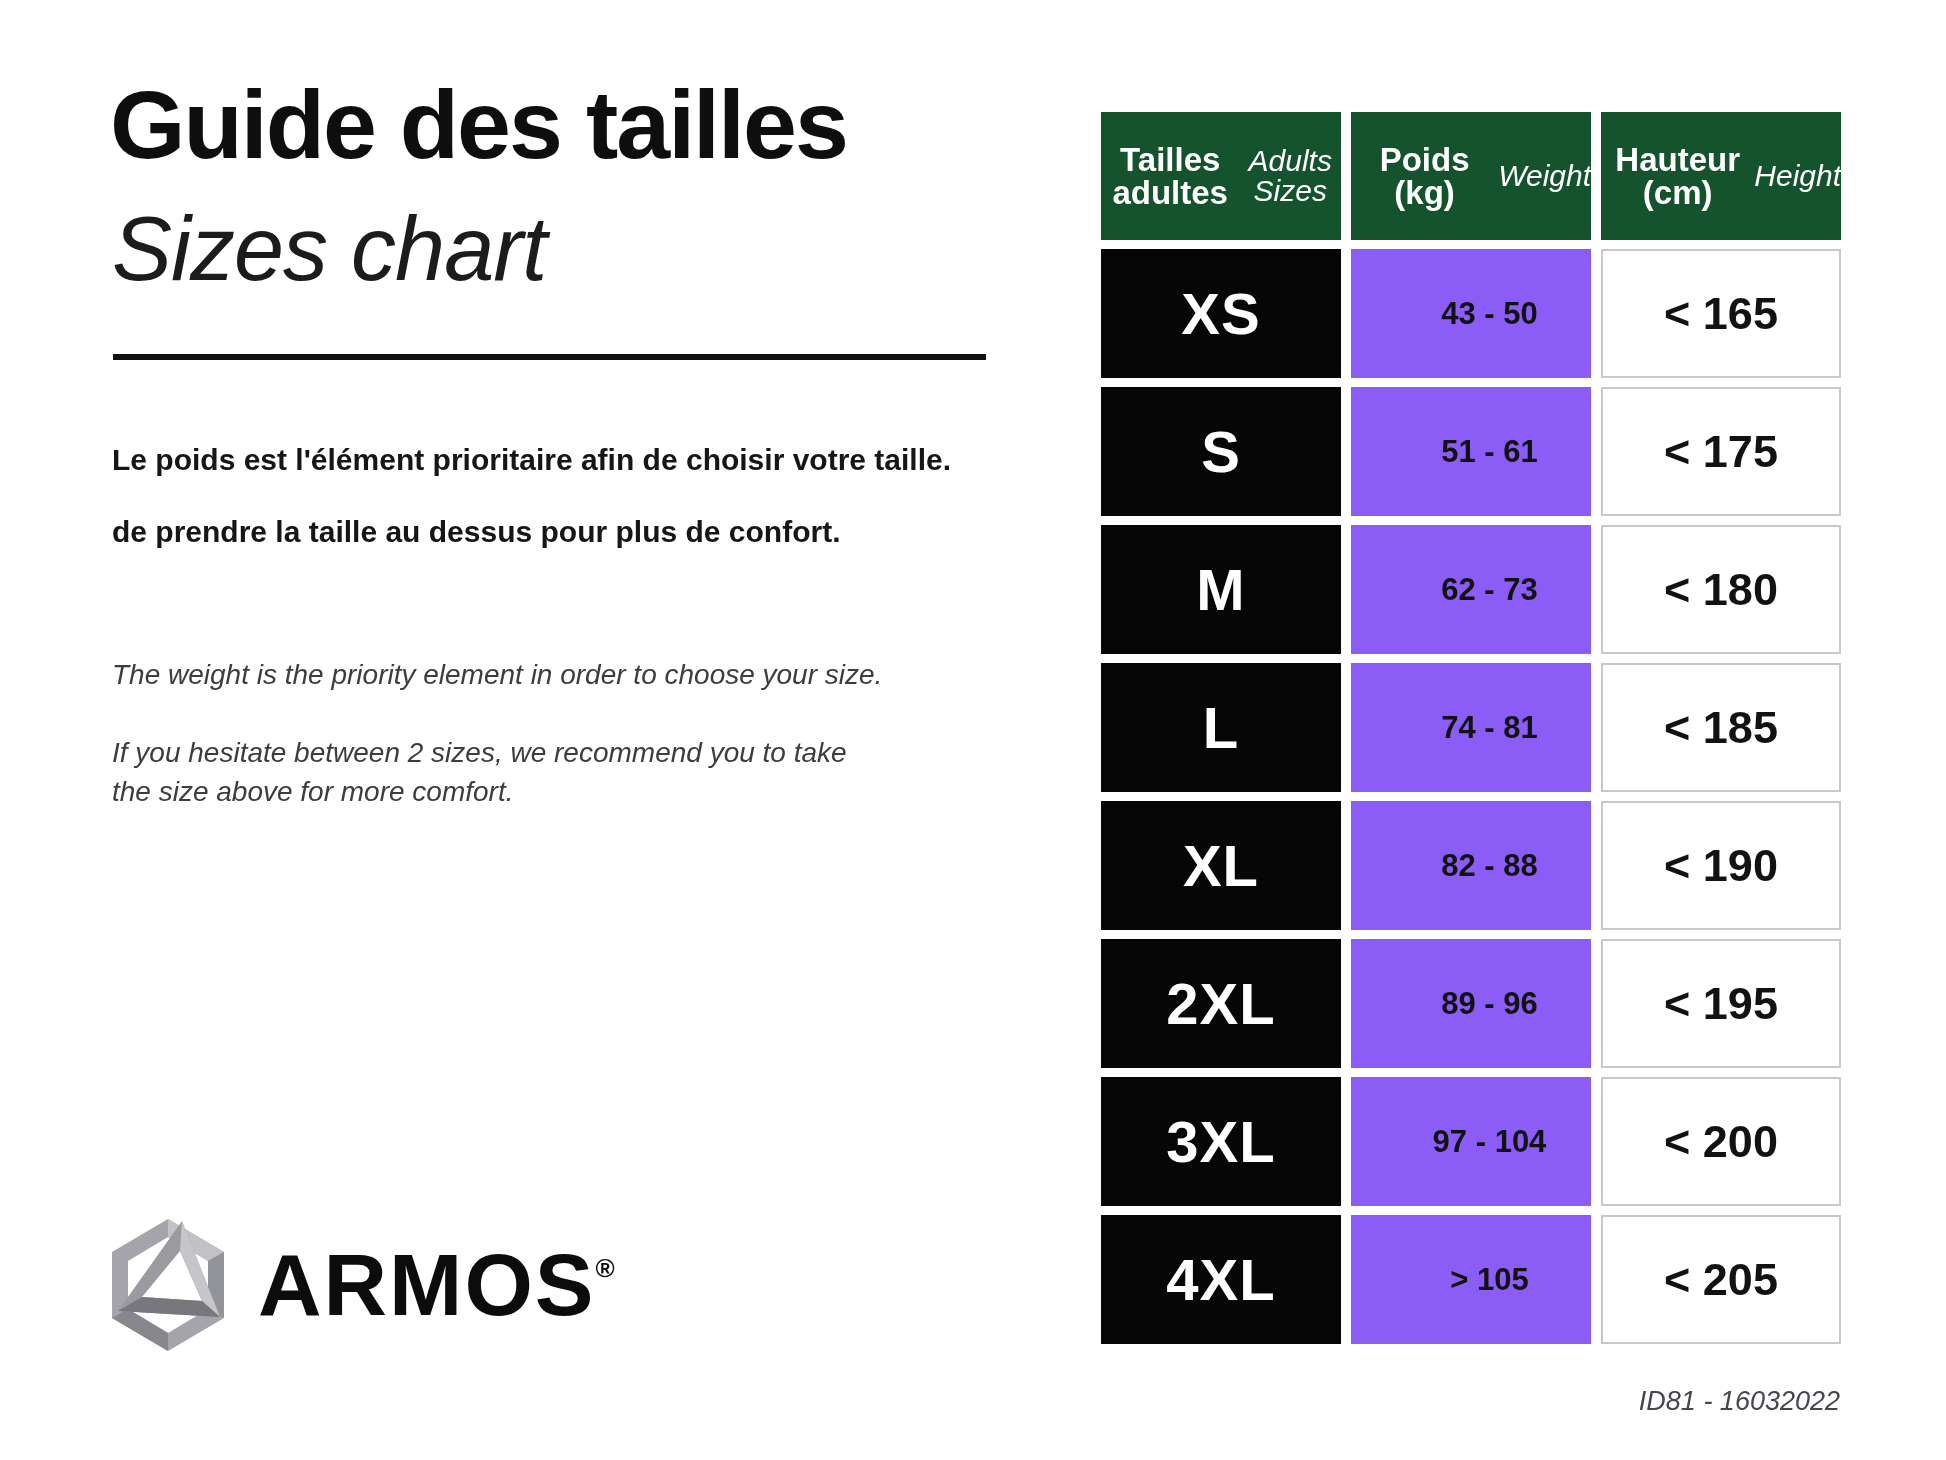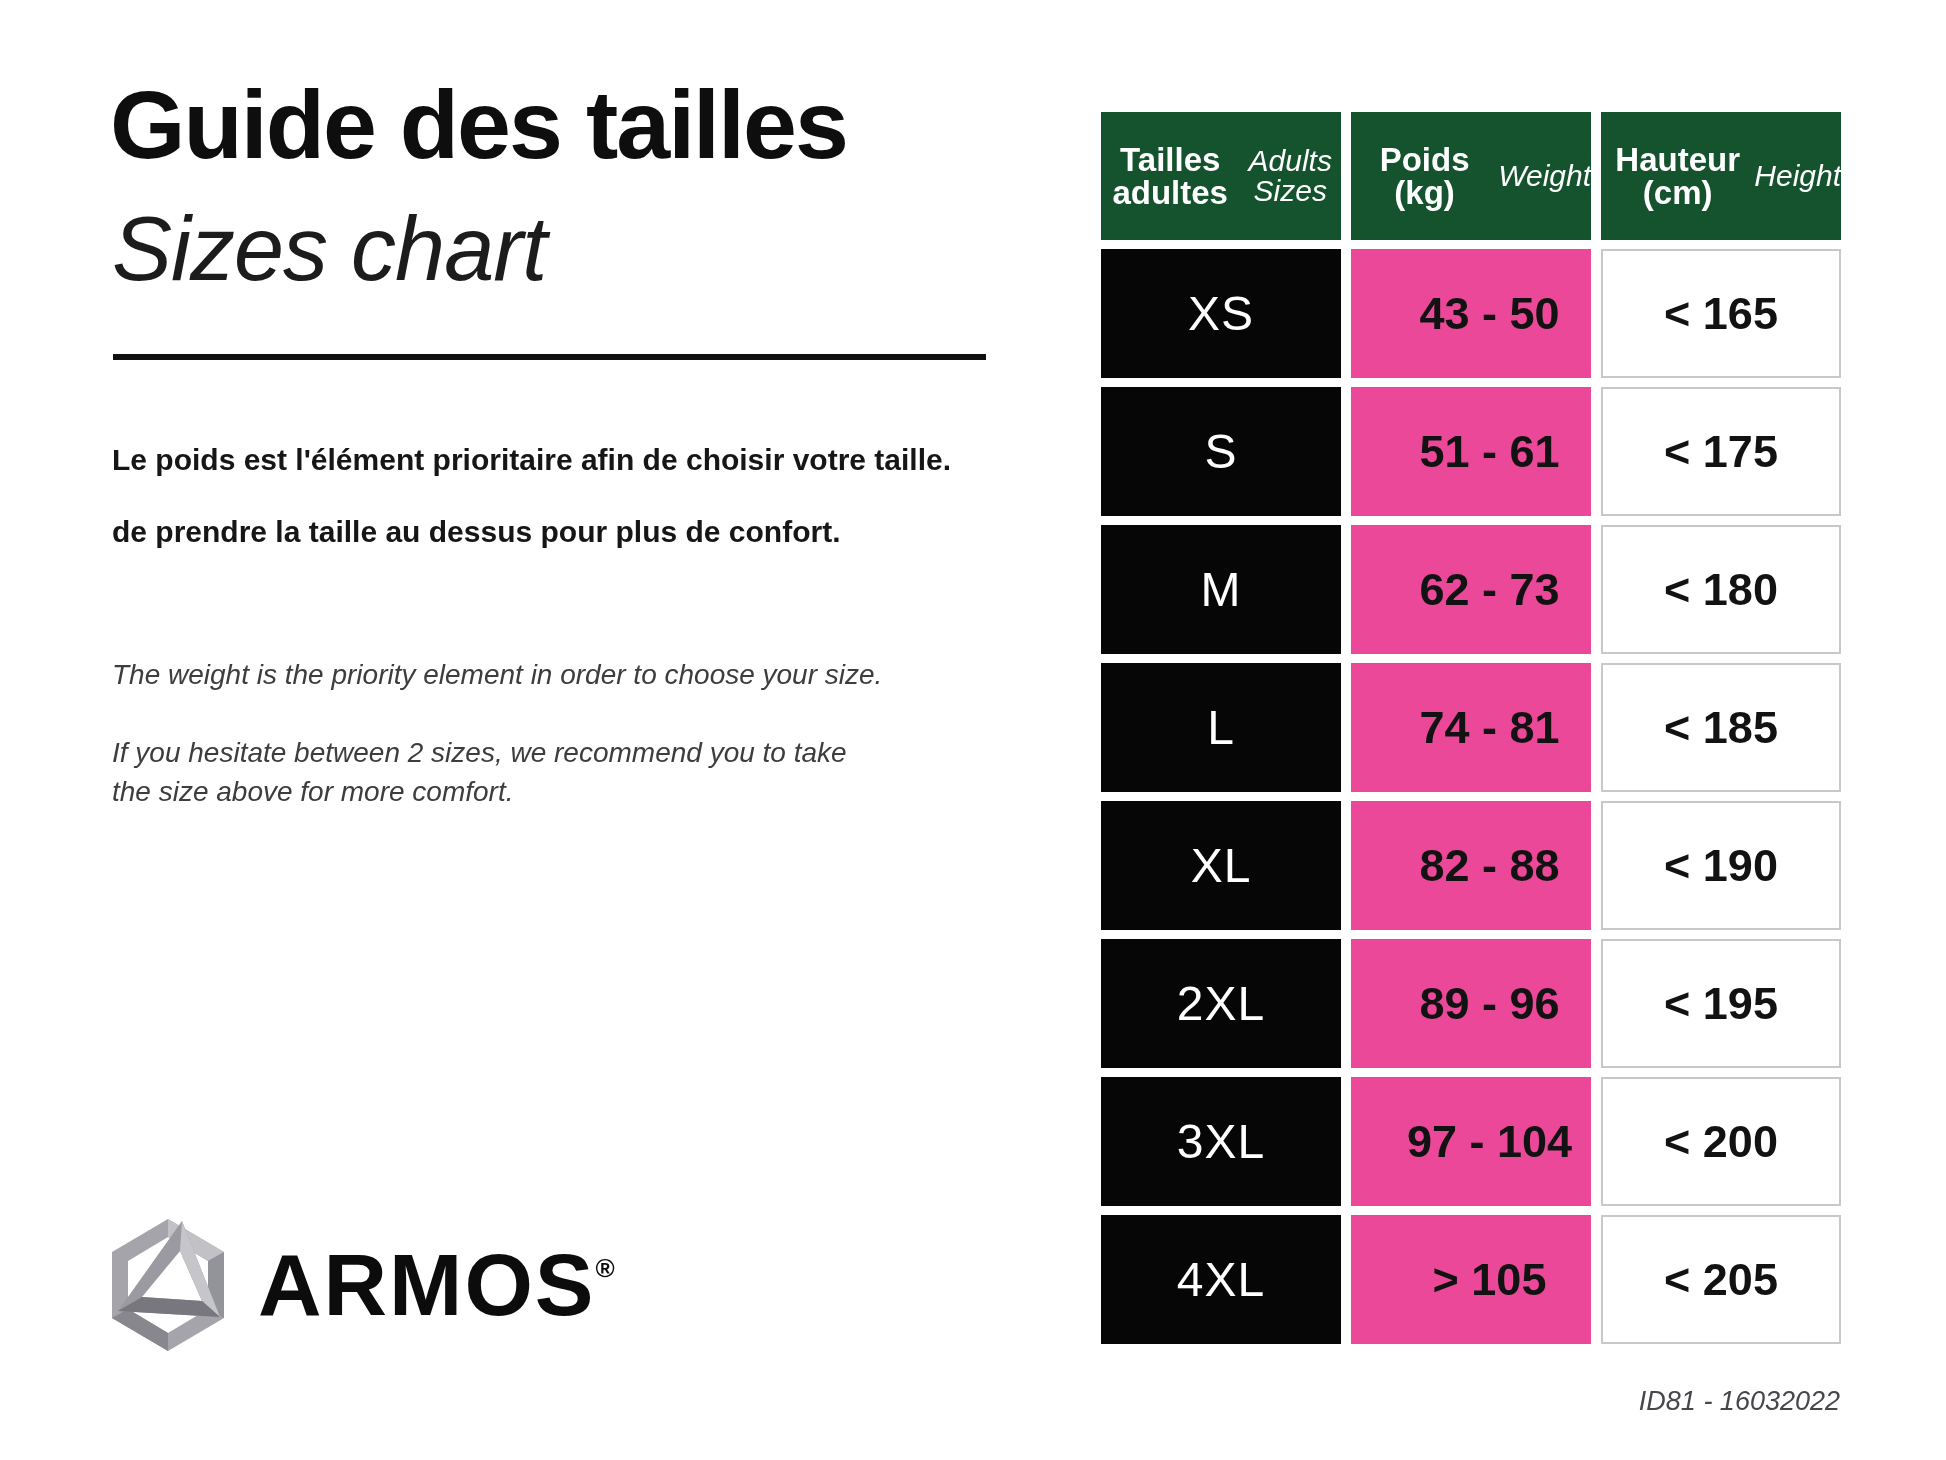--- a/index.html
+++ b/index.html
@@ -52,25 +52,25 @@
     column-gap:10px; row-gap:9px;
   }
   .cell { display:flex; align-items:center; justify-content:center; text-align:center; }
   .cell.head {
     background:#14532d; color:#ffffff; flex-direction:row; 
   }
   .head-fr { font-size:33px; font-weight:700; line-height:1; }
   .head-en { font-size:30px; font-weight:400; font-style:italic; line-height:1; }
   .cell.size {
     background:#060606; color:#ffffff;
-    font-size:48px; font-weight:400; letter-spacing:1px;
+    font-size:58px; font-weight:700; letter-spacing:1px;
   }
   .cell.weight {
-    background:#ec4899; color:#121212;
-    font-size:45px; font-weight:700;padding-left:37px;
+    background:#8b5cf6; color:#121212;
+    font-size:31px; font-weight:700;padding-left:37px;
   }
   .cell.height {
     background:#ffffff; border:2px solid #c8c8c8; color:#121212;
     font-size:45px; font-weight:700;
   }
 
   
   .doc-id {
     position:absolute; right:106px; top:1386px;
     font-size:27px; font-style:italic; font-weight:400; color:#46464c;

